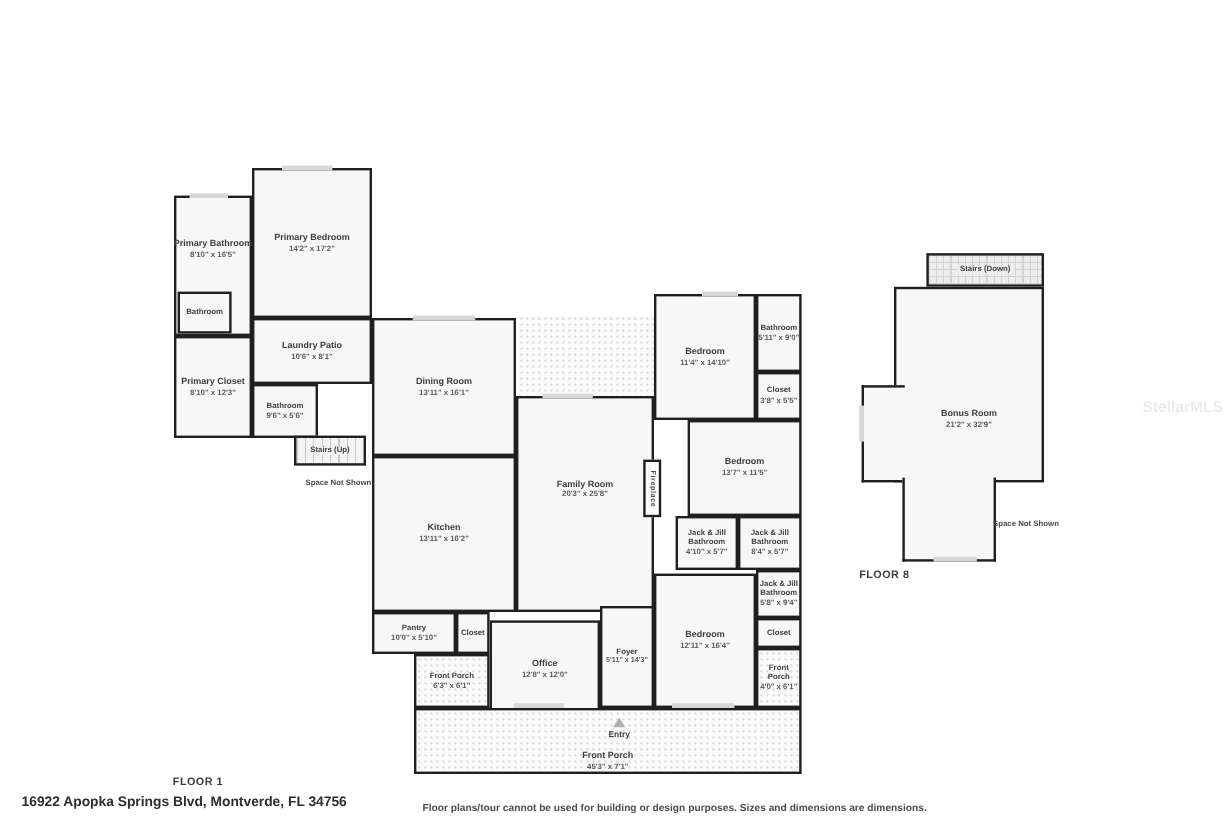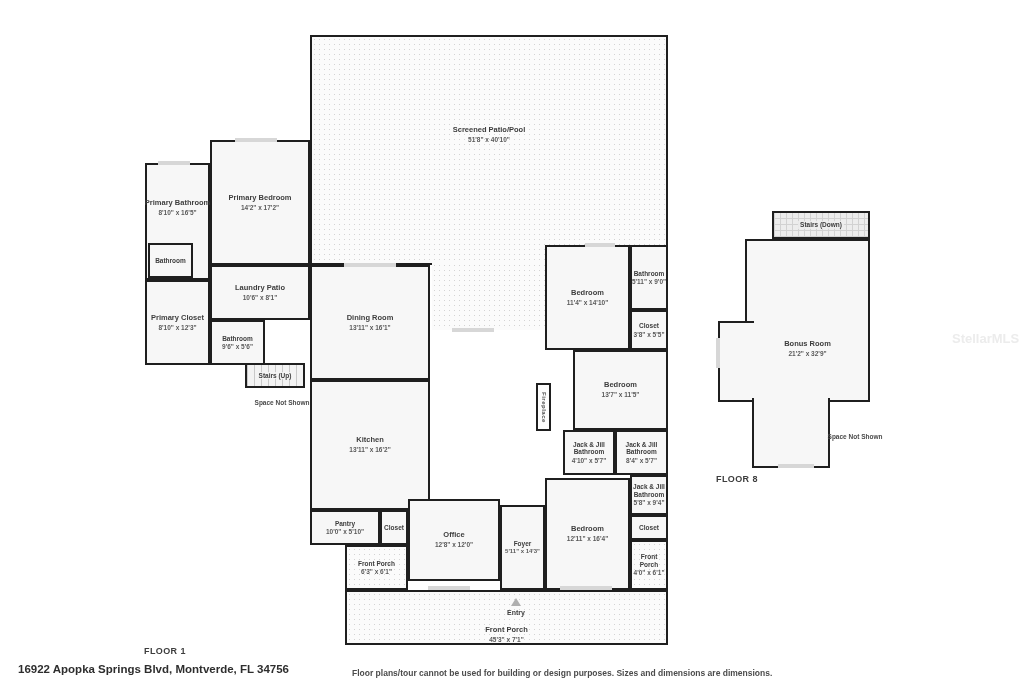--- a/index.html
+++ b/index.html
@@ -59,26 +59,20 @@
   .floor-tag{position:absolute;font-size:9px;font-weight:700;color:#3d3d3d;letter-spacing:0.4px;z-index:6;}
   .address{position:absolute;left:18px;top:663px;font-size:11.5px;font-weight:700;color:#2e2e2e;z-index:6;}
   .disclaimer{position:absolute;left:352px;top:668px;font-size:8.5px;font-weight:600;color:#4c4c4c;white-space:nowrap;z-index:6;}
   .watermark{position:absolute;left:952px;top:331px;font-size:13px;font-weight:700;color:#ececec;z-index:6;}
 </style>
 </head>
 <body>
 
 <div class="plan">
 
-  <div class="room dotted patio-main" style="left:310px;top:35px;width:358px;height:230px">
-    <div class="lbl" style="margin-top:-30px">
-      <span class="rn">Screened Patio/Pool</span>
-      <span class="rd">51'8" x 40'10"</span>
-    </div>
-  </div>
   <div class="room open dotted" style="left:432px;top:263px;width:113px;height:67px"></div>
 
   <div class="room" style="left:210px;top:140px;width:100px;height:125px">
     <div class="lbl">
       <span class="rn">Primary Bedroom</span>
       <span class="rd">14'2" x 17'2"</span>
     </div>
   </div>
   <div class="room" style="left:145px;top:163px;width:65px;height:117px">
     <div class="lbl" style="margin-top:-28px">
@@ -122,20 +116,26 @@
       <span class="rn">Dining Room</span>
       <span class="rd">13'11" x 16'1"</span>
     </div>
   </div>
   <div class="room" style="left:310px;top:380px;width:120px;height:130px">
     <div class="lbl">
       <span class="rn">Kitchen</span>
       <span class="rd">13'11" x 16'2"</span>
     </div>
   </div>
+  <div class="room" style="left:430px;top:330px;width:115px;height:180px">
+    <div class="lbl lbl-mid43">
+      <span class="rn">Family Room</span>
+      <span class="rd">20'3" x 25'8"</span>
+    </div>
+  </div>
   <div class="fireplace" style="left:536px;top:383px;width:15px;height:48px">
     <span class="vtext">Fireplace</span>
   </div>
 
   <div class="room" style="left:545px;top:245px;width:85px;height:105px">
     <div class="lbl">
       <span class="rn">Bedroom</span>
       <span class="rd">11'4" x 14'10"</span>
     </div>
   </div>
@@ -197,21 +197,21 @@
     <div class="lbl">
       <span class="rn">Pantry</span>
       <span class="rd">10'0" x 5'10"</span>
     </div>
   </div>
   <div class="room tinyname" style="left:380px;top:510px;width:28px;height:35px">
     <div class="lbl">
       <span class="rn">Closet</span>
     </div>
   </div>
-  <div class="room" style="left:408px;top:499px;width:92px;height:82px">
+  <div class="room" style="left:408px;top:517px;width:92px;height:82px">
     <div class="lbl">
       <span class="rn">Office</span>
       <span class="rd">12'8" x 12'0"</span>
     </div>
   </div>
   <div class="room tinyname" style="left:500px;top:505px;width:45px;height:85px">
     <div class="lbl">
       <span class="rn">Foyer</span>
       <span class="rd" style="font-size:6px">5'11" x 14'3"</span>
     </div>

